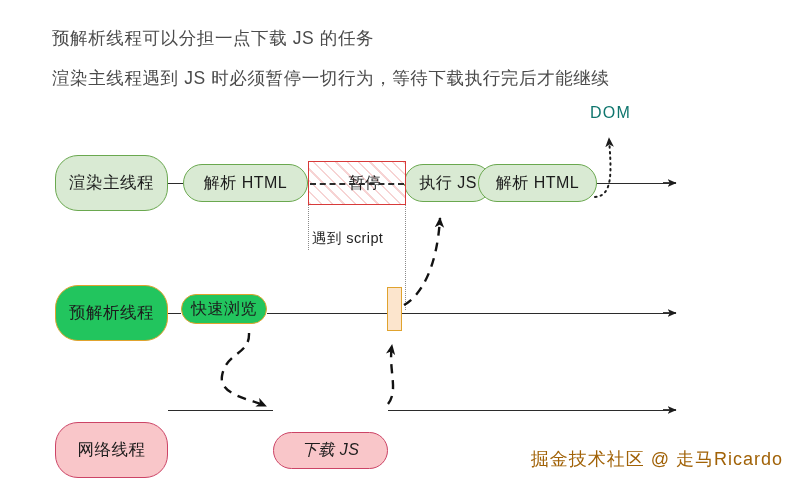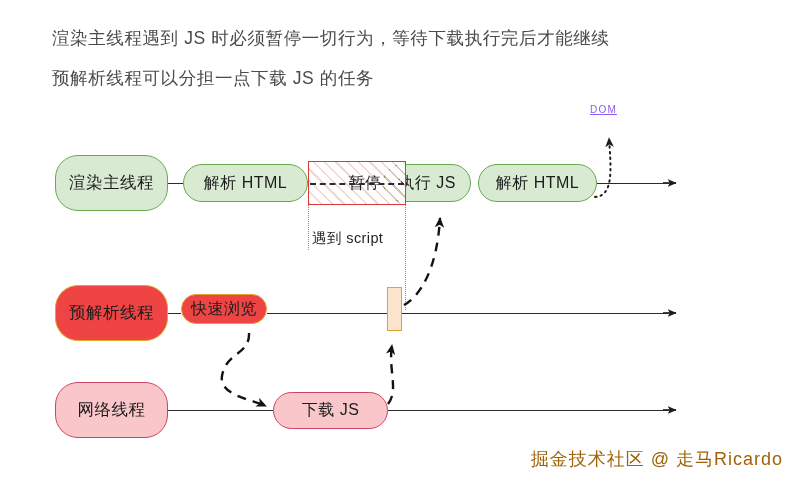--- a/index.html
+++ b/index.html
@@ -53,27 +53,28 @@
   
   .g-fill {
     background: #d9ead3;
     border: 1.6px solid #6aa84f;
   }
   
   .label-chip { font-size: 16.5px; }
 
   
   .o-fill {
-    background: #ef4444;
+    background: #22c55e;
     border: 1.6px solid #e0a32e;
   }
   
   .p-fill {
     background: #f9c6c9;
     border: 1.6px solid #cc4466;
+    margin-top: 40px;
   }
 
   
   .pause-box {
     position: absolute;
     box-sizing: border-box;
     border: 1.8px solid #d83a3a;
     background:
       repeating-linear-gradient(
         45deg,
@@ -125,25 +126,24 @@
   
   .caption {
     position: absolute;
     font-size: 14.5px;
     color: #1f1f1f;
     white-space: nowrap;
     letter-spacing: 0.4px;
   }
   .dom-label {
     position: absolute;
-    font-size: 10px;
-    color: #8b5cf6;
+    font-size: 16px;
+    color: #0f766e;
     letter-spacing: 1.2px;
     white-space: nowrap;
-    text-decoration: underline;
   }
 
   
   .guide {
     position: absolute;
     width: 0;
     border-left: 1.5px dotted #8a8a8a;
     z-index: 2;
   }
 
@@ -175,57 +175,57 @@
     pointer-events: none;
     z-index: 7;
   }
 </style>
 </head>
 <body>
 
 <div id="stage">
 
   <div class="headline">
+    <span class="ln">预解析线程可以分担一点下载  JS  的任务</span>
     <span class="ln">渲染主线程遇到  JS  时必须暂停一切行为，等待下载执行完后才能继续</span>
-    <span class="ln">预解析线程可以分担一点下载  JS  的任务</span>
   </div>
 
   <div class="box g-fill label-chip abs" style="left:55px; top:155px; width:113px; height:56px;">渲染主线程</div>
 
   <div class="stub" style="left:168px; top:183px; width:15px;"></div>
 
   <div class="box g-fill abs" style="left:183px; top:164px; width:125px; height:38px;">解析 HTML</div>
 
   <div class="pause-box" style="left:308px; top:161px; width:98px; height:44px;padding-left:16px;">
     <span class="pause-text">暂停</span>
   </div>
 
   <div class="pause-dash" style="left:310px; top:183px; width:94px;"></div>
 
-  <div class="box g-fill abs" style="left:383px; top:164px; width:88px; height:38px;">执行 JS</div>
+  <div class="box g-fill abs" style="left:404px; top:164px; width:88px; height:38px;">执行 JS</div>
 
   <div class="box g-fill abs" style="left:478px; top:164px; width:119px; height:38px;">解析 HTML</div>
 
   <div class="rule" style="left:597px; top:183px; width:72px;"></div>
 
   <div class="box o-fill label-chip abs" style="left:55px; top:285px; width:113px; height:56px;">预解析线程</div>
 
   <div class="stub" style="left:168px; top:313px; width:13px;"></div>
 
   <div class="box o-fill abs" style="left:181px; top:294px; width:86px; height:30px;">快速浏览</div>
 
   <div class="rule" style="left:267px; top:313px; width:402px;"></div>
 
   <div class="tick-box" style="left:387px; top:287px; width:15px; height:44px;"></div>
 
   <div class="box p-fill label-chip abs" style="left:55px; top:382px; width:113px; height:56px;">网络线程</div>
 
   <div class="rule" style="left:168px; top:410px; width:105px;"></div>
 
-  <div class="box p-fill abs" style="left:273px; top:392px; width:115px; height:37px;">下载 JS</div>
+  <div class="box p-fill abs" style="left:273px; top:392px; width:115px; height:37px;font-style:italic;">下载 JS</div>
 
   <div class="rule" style="left:388px; top:410px; width:281px;"></div>
 
   <div class="guide" style="left:308px; top:205px; height:45px;"></div>
   <div class="guide" style="left:405px; top:205px; height:105px;"></div>
 
   <div class="caption" style="left:272px; top:229px;margin-left:40px;">遇到 script</div>
 
   <div class="dom-label" style="left:590px; top:104px;">DOM</div>
 

